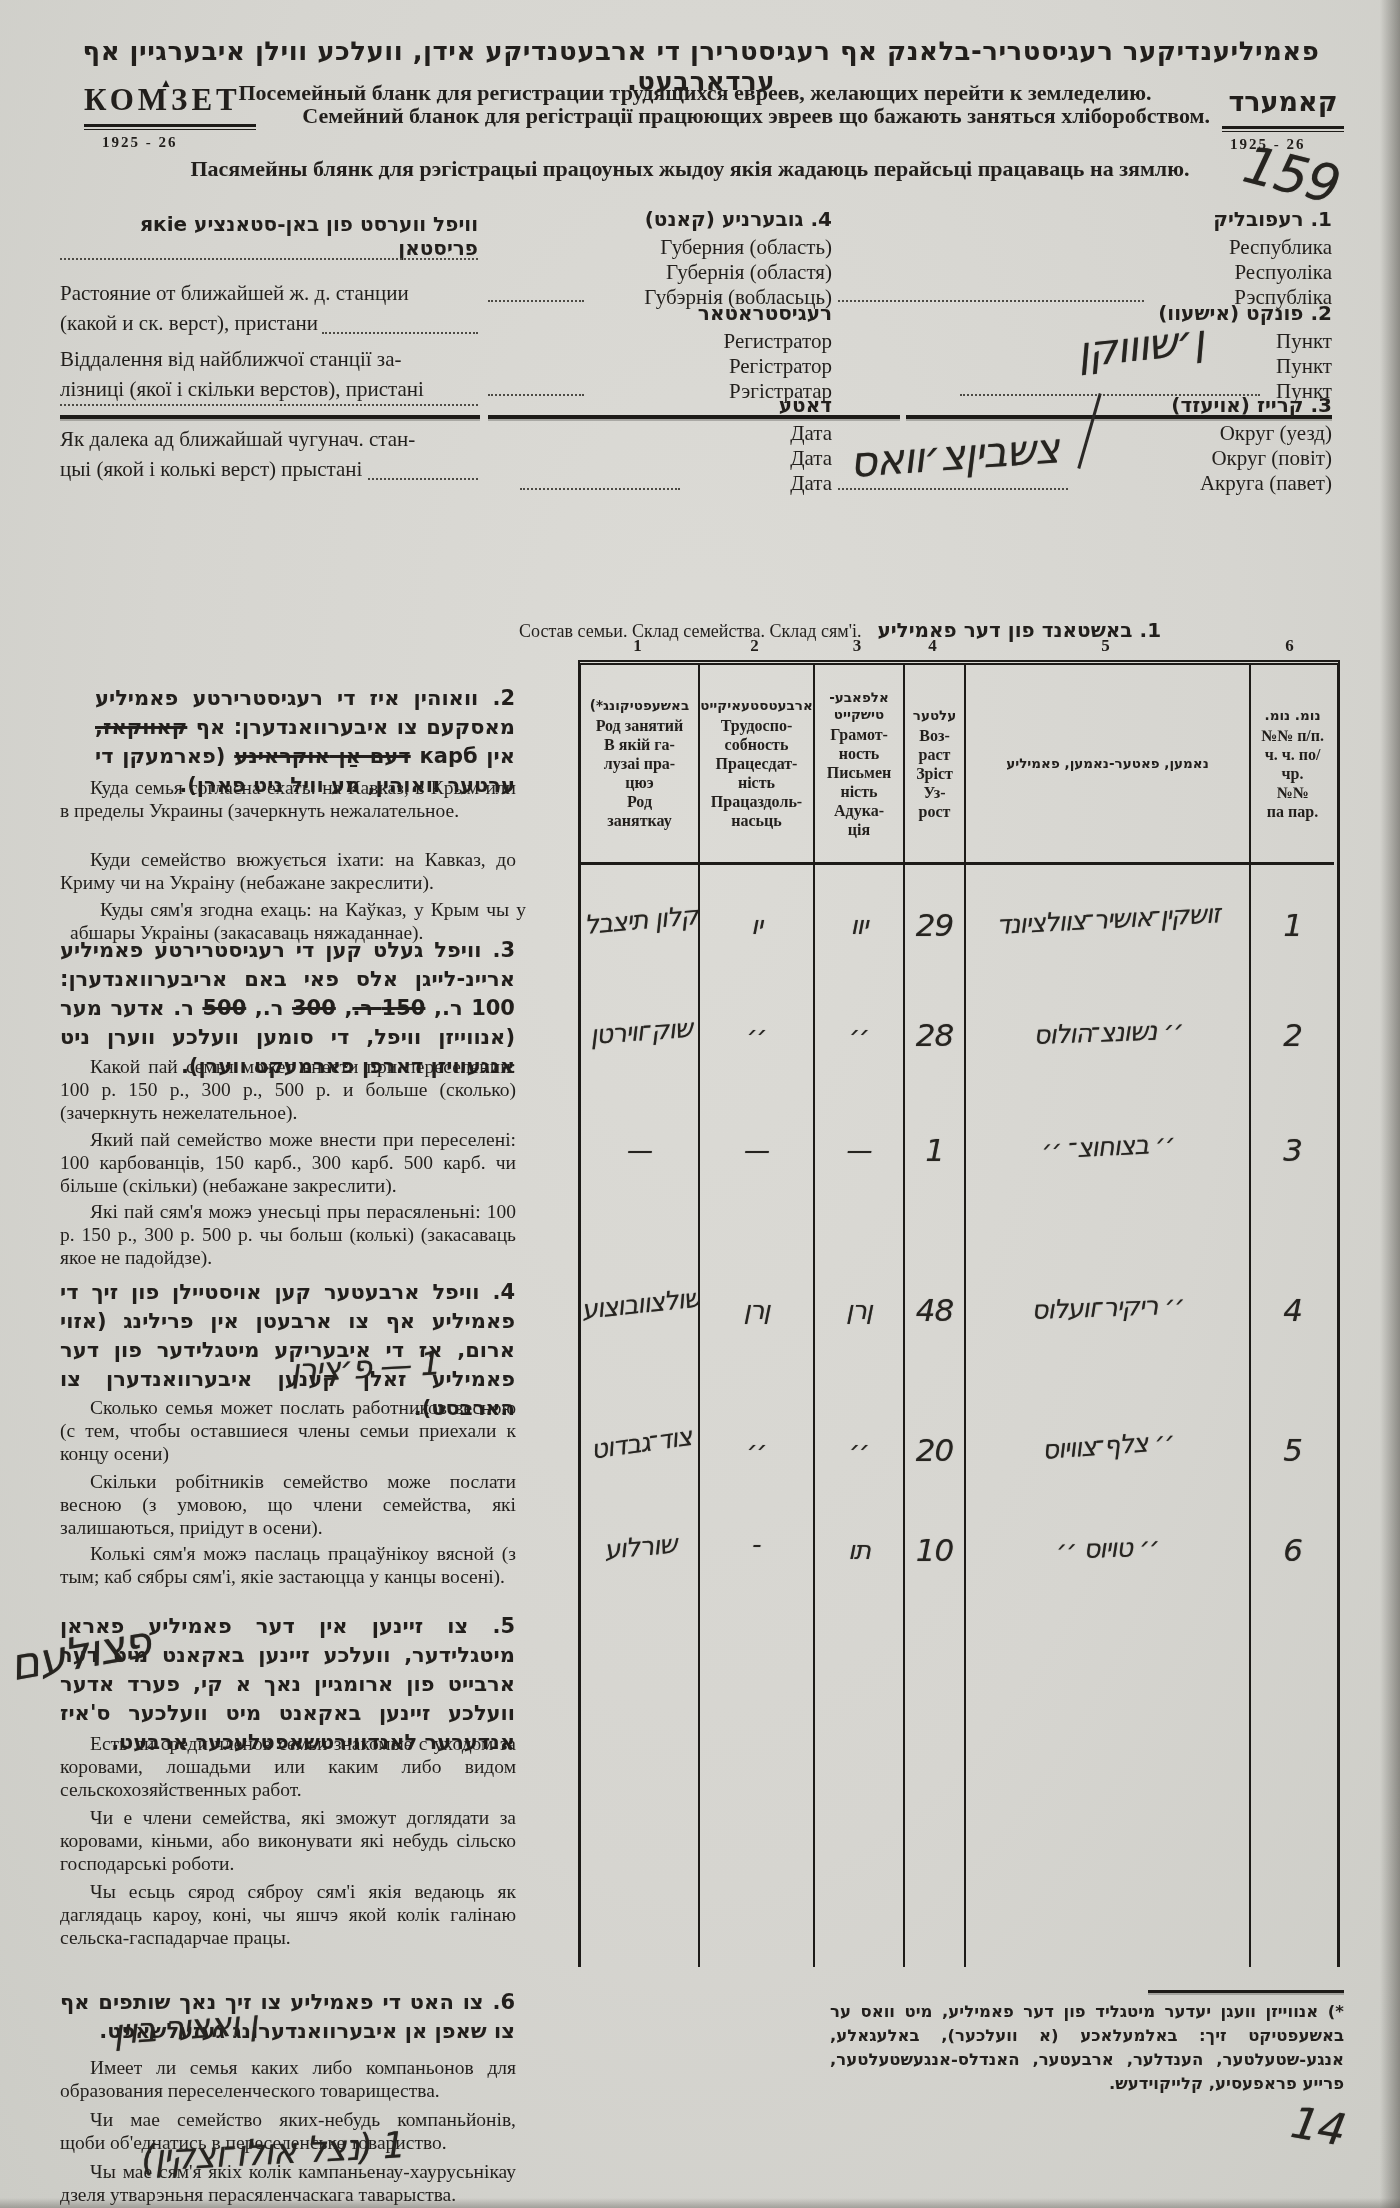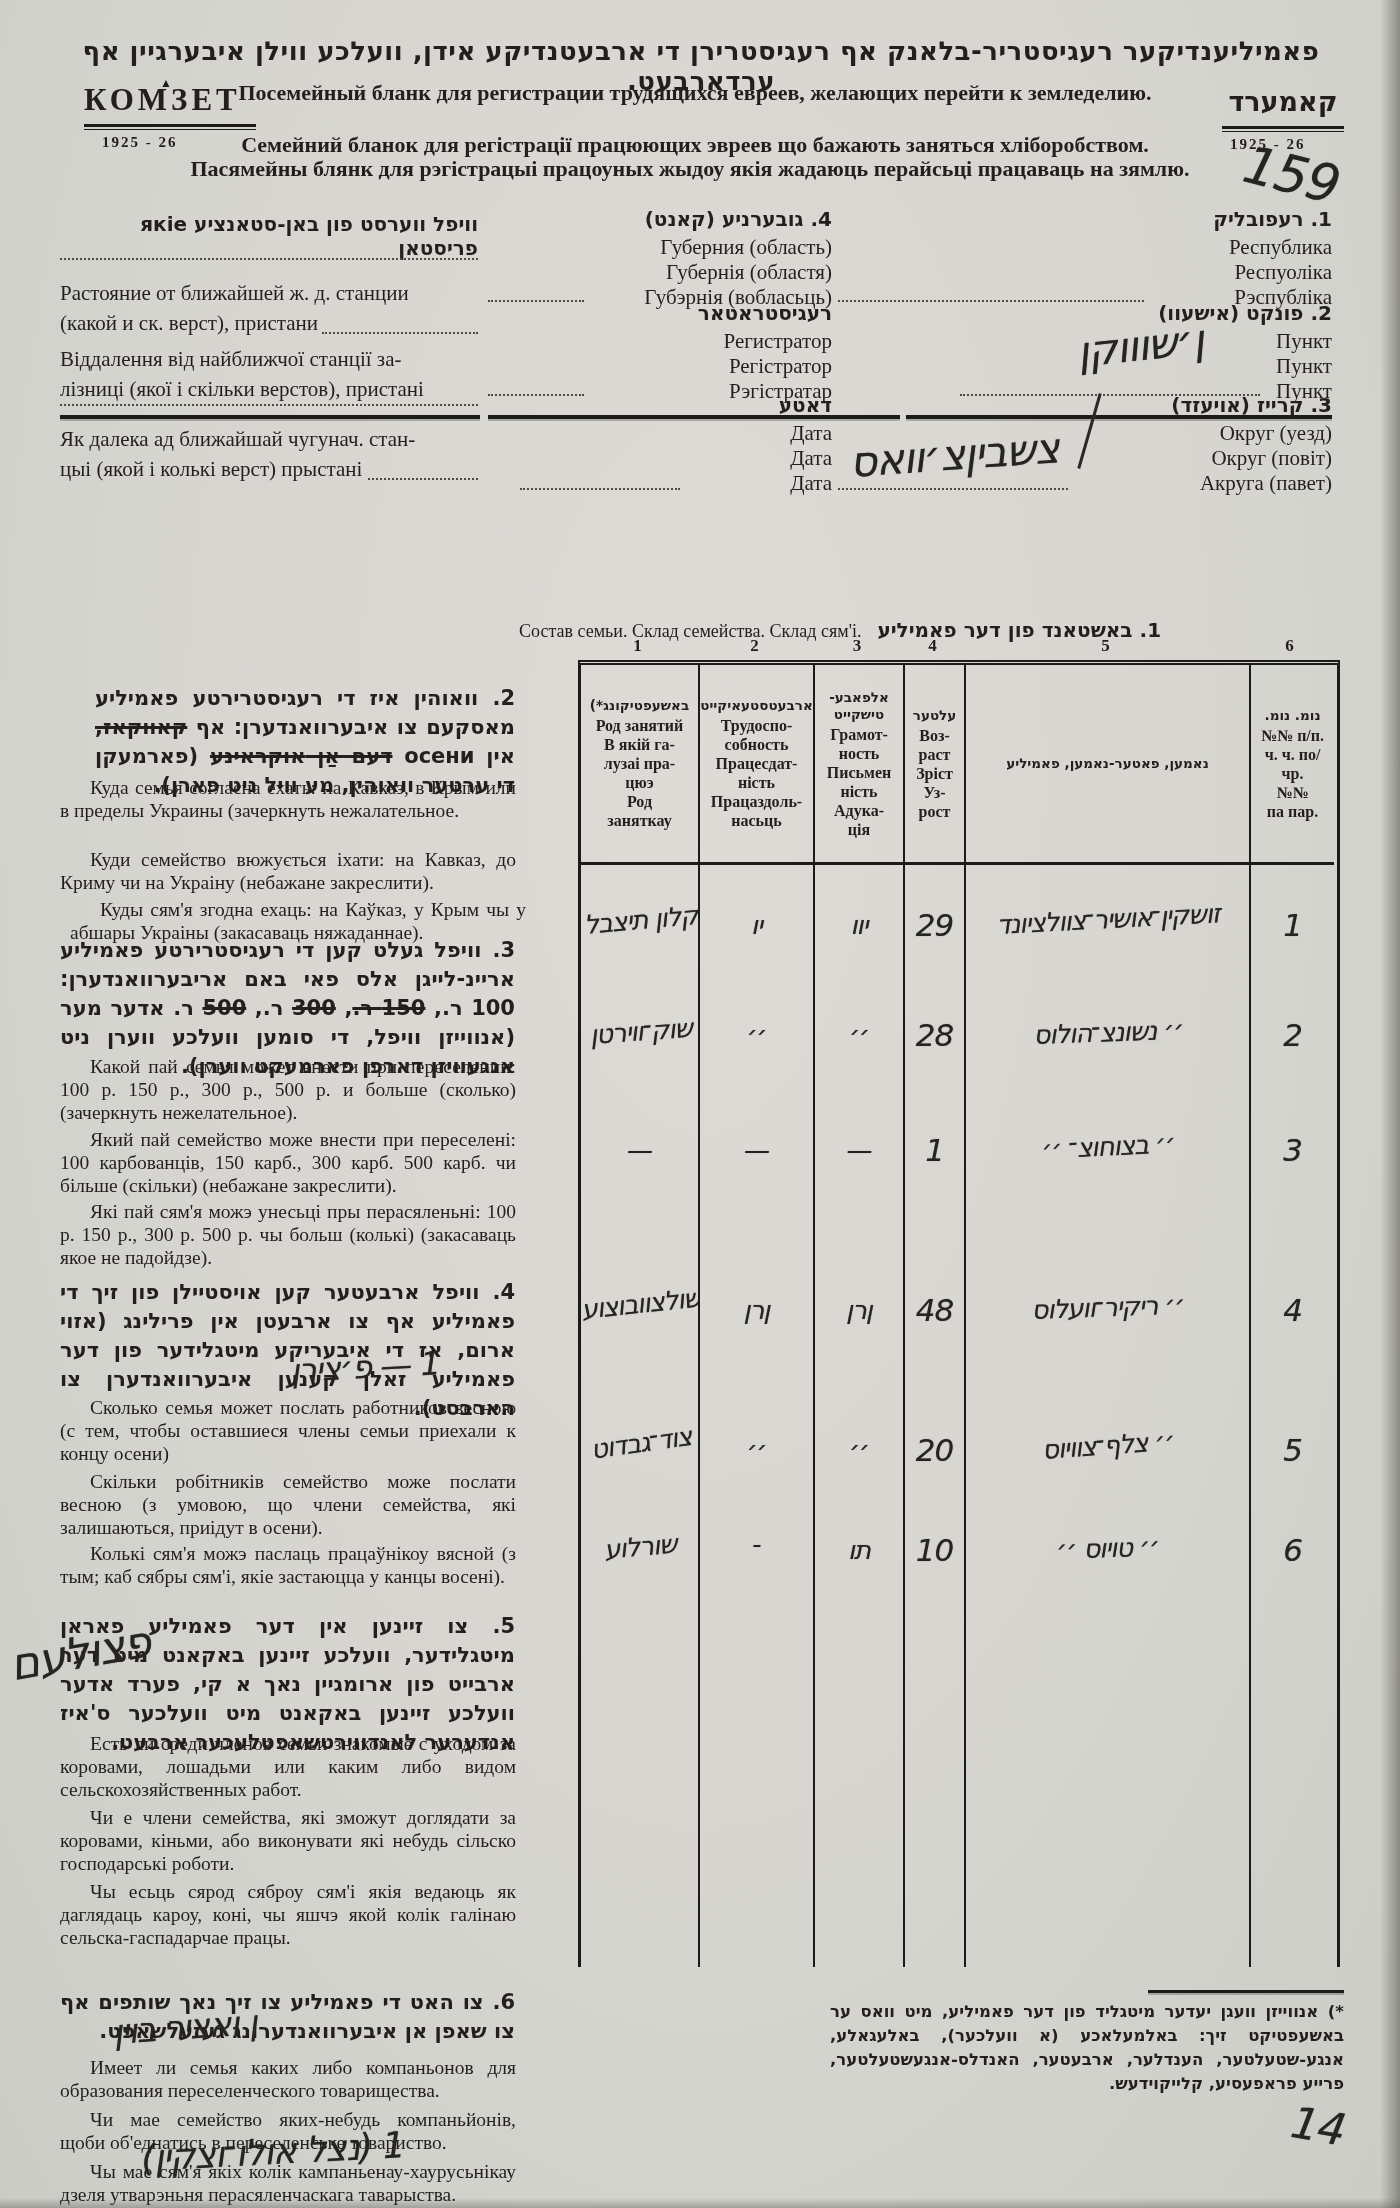--- a/index.html
+++ b/index.html
@@ -60,21 +60,21 @@
 <div class="page">
 
   <div class="abs yi title" style="left:70px;top:36px;width:1262px;">פאמיליענדיקער רעגיסטריר-בלאנק אף רעגיסטרירן די ארבעטנדיקע אידן, וועלכע ווילן איבערגיין אף ערדארבעט.</div>
   <div class="abs artifact" style="left:160px;top:76px;">▲</div>
 
   <div class="abs komzet cy" style="left:84px;top:82px;">КОМЗЕТ</div>
   <div class="abs dblrule" style="left:84px;top:124px;width:172px;"></div>
   <div class="abs years cy" style="left:102px;top:134px;">1925 - 26</div>
 
   <div class="abs ctitle cy" style="left:180px;top:80px;width:1030px;">Посемейный бланк для регистрации трудящихся евреев, желающих перейти к земледелию.</div>
-  <div class="abs ctitle cy" style="left:180px;top:132px;width:1030px;">Семейний бланок для регістрації працюющих эвреев що бажають заняться хліборобством.</div>
+  <div class="abs ctitle cy" style="left:180px;top:103px;width:1030px;text-align:right;">Семейний бланок для регістрації працюющих эвреев що бажають заняться хліборобством.</div>
   <div class="abs ctitle cy" style="left:148px;top:156px;width:1084px;">Пасямейны блянк для рэгістрацыі працоуных жыдоу якія жадаюць перайсьці працаваць на зямлю.</div>
 
   <div class="abs komzet-he yi" style="left:1222px;top:86px;width:122px;text-align:center;">קאמערד</div>
   <div class="abs dblrule" style="left:1222px;top:126px;width:122px;"></div>
   <div class="abs years cy" style="left:1230px;top:136px;">1925 - 26</div>
   <div class="abs hw" style="left:1252px;top:134px;font-size:52px;transform:rotate(14deg);">159</div>
 
   <div class="abs hrule" style="left:60px;top:415px;width:420px;"></div>
   <div class="abs hrule" style="left:488px;top:415px;width:412px;"></div>
   <div class="abs hrule" style="left:906px;top:415px;width:426px;"></div>
@@ -322,21 +322,21 @@
 
     <div class="tc"></div>
     <div class="tc"></div>
     <div class="tc"></div>
     <div class="tc"></div>
     <div class="tc"></div>
     <div class="tc last"></div>
   </div>
 
   <div class="abs q-yi yi" style="left:95px;top:684px;width:420px;">
-    <span>2. וואוהין איז די רעגיסטרירטע פאמיליע מאסקעם צו איבערוואנדערן: אף </span><span class="strike">קאווקאז,</span><span> אין осени </span><span class="strike">דעם אַן </span><span class="strike">אוקראינע</span><span> (פארמעקן די ערטער וואוהין, מע וויל ניט פארן).</span>
+    <span>2. וואוהין איז די רעגיסטרירטע פאמיליע מאסקעם צו איבערוואנדערן: אף </span><span class="strike">קאווקאז,</span><span> אין карб </span><span class="strike">דעם אַן </span><span class="strike">אוקראינע</span><span> (פארמעקן די ערטער וואוהין, מע וויל ניט פארן).</span>
   </div>
   <div class="abs q-cy cy" style="left:60px;top:776px;width:456px;">Куда семья согласна ехать: на Кавказ, в Крым или в пределы Украины (зачеркнуть нежалательное.</div>
   <div class="abs q-cy cy" style="left:60px;top:848px;width:456px;">Куди семейство вюжується іхати: на Кавказ, до Криму чи на Украіну (небажане закреслити).</div>
   <div class="abs q-cy cy" style="left:70px;top:898px;width:456px;">Куды сям'я згодна ехаць: на Каўказ, у Крым чы у абшары Украіны (закасаваць няжаданнае).</div>
 
   <div class="abs q-yi yi" style="left:60px;top:936px;width:455px;">
     <span>3. וויפל געלט קען די רעגיסטרירטע פאמיליע אריינ-לייגן אלס פאי באם אריבערוואנדערן: 100 ר., </span><span class="strike">150 ר.</span><span>, </span><span class="strike">300</span><span> ר., </span><span class="strike">500</span><span> ר. אדער מער (אנווייזן וויפל, די סומען וועלכע ווערן ניט אנגעוויזן דארפן פארמעקט ווערן).</span>
   </div>
   <div class="abs q-cy cy" style="left:60px;top:1055px;width:456px;">Какой пай семья может внести при переселении: 100 р. 150 р., 300 р., 500 р. и больше (сколько) (зачеркнуть нежелательное).</div>
   <div class="abs q-cy cy" style="left:60px;top:1128px;width:456px;">Який пай семейство може внести при переселені: 100 карбованців, 150 карб., 300 карб. 500 карб. чи більше (скільки) (небажане закреслити).</div>

